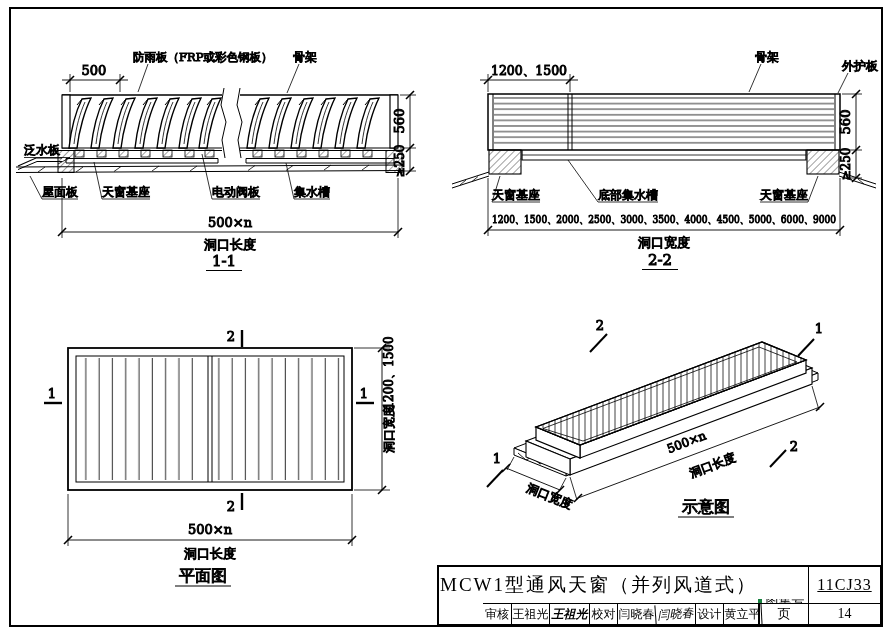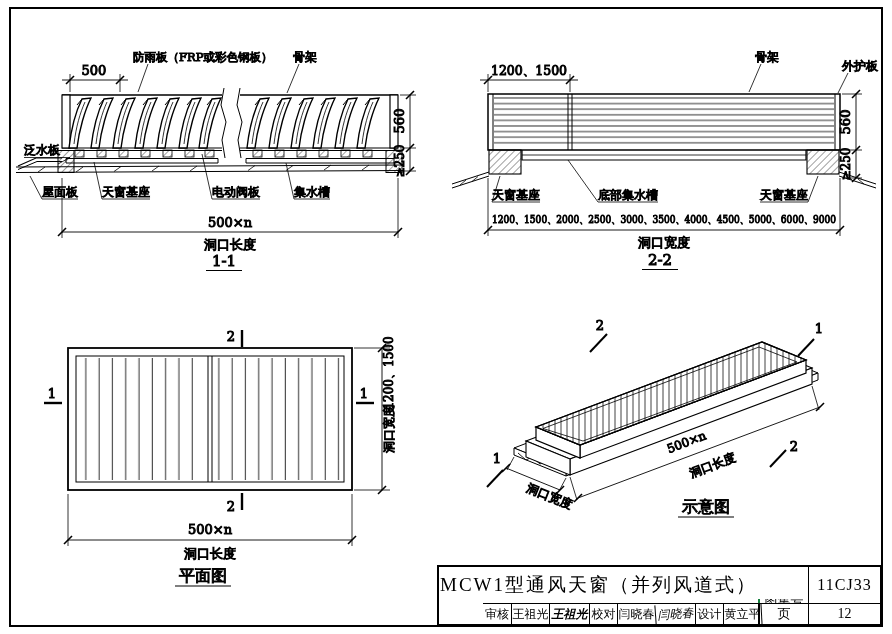--- a/index.html
+++ b/index.html
@@ -6,22 +6,22 @@
   .page{position:relative;width:892px;height:634px;background:#ffffff;overflow:hidden;
         font-family:"Liberation Serif",serif;color:#000;}
   .page svg{position:absolute;left:0;top:0;}
   svg text{font-family:"DejaVu Serif","Liberation Serif",serif;fill:#111;}
   
   .titleblock{position:absolute;left:437px;top:565px;width:445px;height:61px;
       box-sizing:border-box;border:2px solid #000;background:#fff;
       display:grid;grid-template-columns:319px 50px 1fr;grid-template-rows:36px 1fr;}
   .tb-cell{display:flex;align-items:center;justify-content:center;box-sizing:border-box;overflow:hidden;white-space:nowrap;}
   .tb-title{grid-column:1;grid-row:1;font-size:19px;letter-spacing:2px;font-weight:bold;font-weight:500;}
-  .tb-atlas-label{grid-column:2;grid-row:1;border-left:2px solid #15803d;font-size:13px;margin-top:32px;}
-  .tb-atlas-no{grid-column:3;grid-row:1;border-left:1px solid #000;font-size:16px;letter-spacing:1px;}
+  .tb-atlas-label{grid-column:2;grid-row:1;border-left:4px solid #15803d;font-size:13px;margin-top:32px;}
+  .tb-atlas-no{grid-column:3;grid-row:1;border-left:1px solid #000;font-size:16px;letter-spacing:1px;text-decoration:underline;}
   .tb-signrow{grid-column:1;grid-row:2;border-top:1px solid #000;display:flex;margin-left:44px;}
   .tb-signrow .c{box-sizing:border-box;border-left:1px solid #000;display:flex;align-items:center;justify-content:center;font-size:12px;overflow:hidden;white-space:nowrap;}
   .tb-signrow .c:first-child{border-left:none;}
   .c.lab{flex:0 0 28px;}
   .c.name{flex:0 0 38px;}
   .c.sig{flex:0 0 40px;}
   .c.sig.last{flex:1;}
   .sig1{font-weight:bold;font-style:italic;font-size:14px;}
   .sig2{font-style:italic;font-size:14px;transform:rotate(-4deg);}
   .sig3{font-weight:bold;font-style:italic;font-size:14px;transform:rotate(-3deg);}
@@ -332,16 +332,16 @@
     <div class="c name">王祖光</div>
     <div class="c sig sig1">王祖光</div>
     <div class="c lab">校对</div>
     <div class="c name">闫晓春</div>
     <div class="c sig sig2">闫晓春</div>
     <div class="c lab">设计</div>
     <div class="c name">黄立平</div>
     <div class="c sig sig3 last">黄立平</div>
   </div>
   <div class="tb-cell tb-page-label">页</div>
-  <div class="tb-cell tb-page-no">12</div>
+  <div class="tb-cell tb-page-no">14</div>
 </div>
 
 </div>
 
 </body></html>

